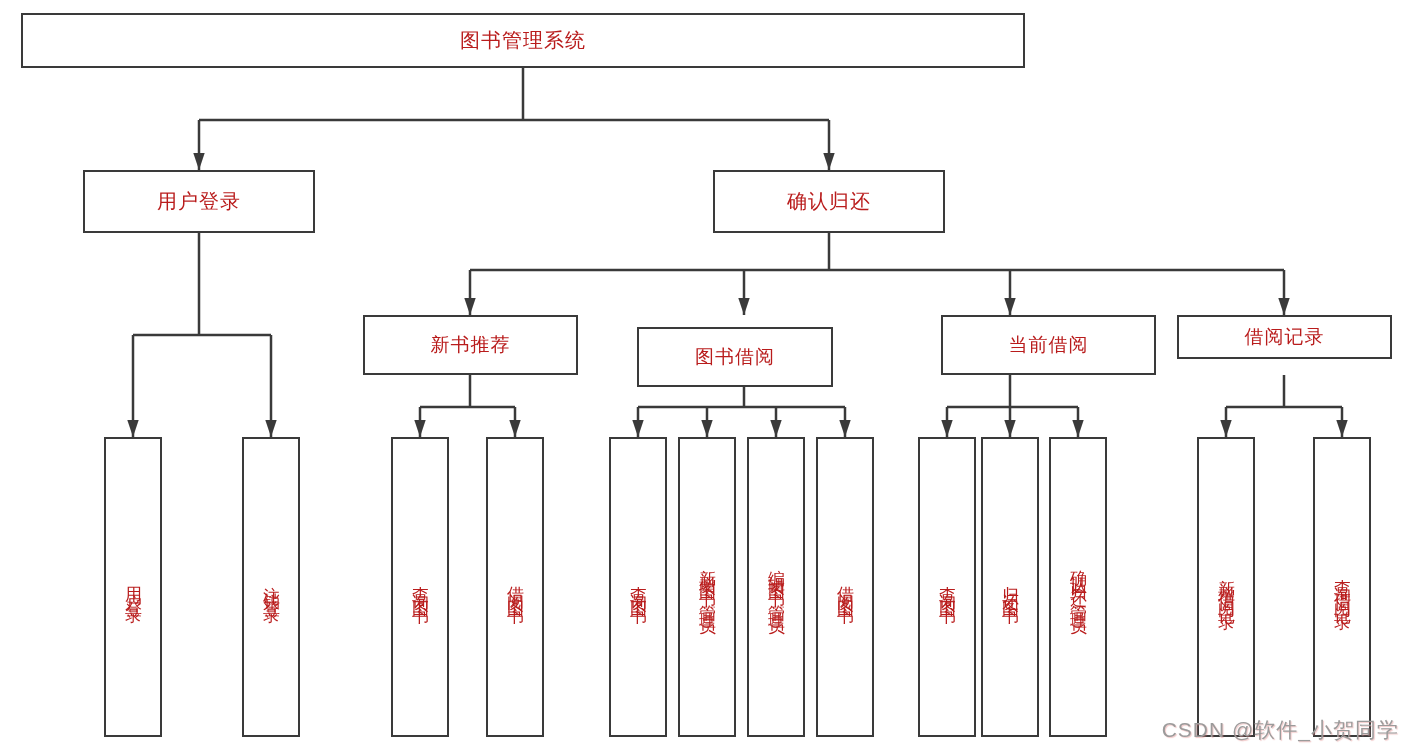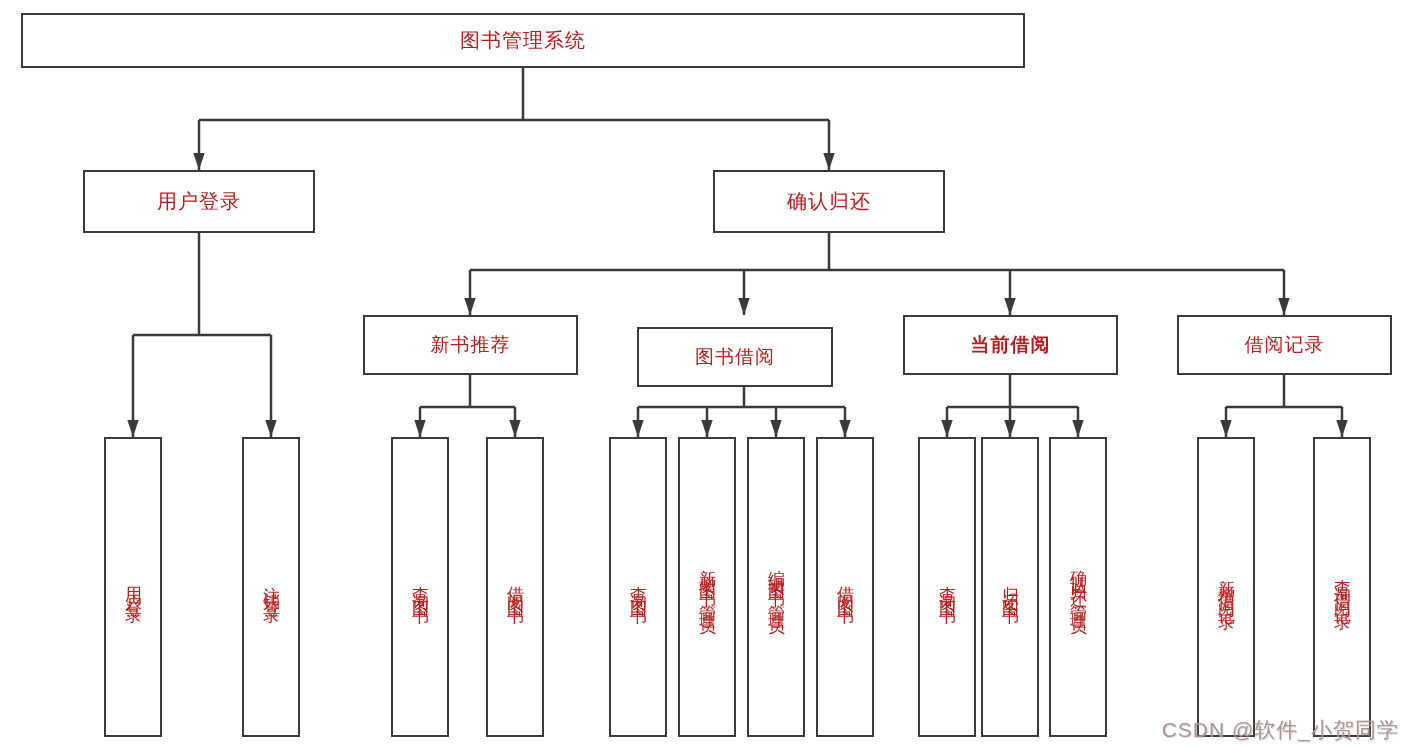--- a/index.html
+++ b/index.html
@@ -88,22 +88,22 @@
     </g>
   </svg>
 
   <div class="box h" style="left:21px;top:13px;width:1004px;height:55px;">图书管理系统</div>
 
   <div class="box h" style="left:83px;top:170px;width:232px;height:63px;">用户登录</div>
   <div class="box h" style="left:713px;top:170px;width:232px;height:63px;">确认归还</div>
 
   <div class="box h3" style="left:363px;top:315px;width:215px;height:60px;">新书推荐</div>
   <div class="box h3" style="left:637px;top:327px;width:196px;height:60px;">图书借阅</div>
-  <div class="box h3" style="left:903px;top:315px;width:215px;height:60px;font-weight:bold;">当前借阅</div>
-  <div class="box h3" style="left:1177px;top:315px;width:215px;height:60px;">借阅记录</div>
+  <div class="box h3" style="left:941px;top:315px;width:215px;height:60px;">当前借阅</div>
+  <div class="box h3" style="left:1177px;top:315px;width:215px;height:44px;">借阅记录</div>
 
   <div class="box v" style="left:104px;top:437px;width:58px;height:300px;">用户登录</div>
   <div class="box v" style="left:242px;top:437px;width:58px;height:300px;">注销登录</div>
 
   <div class="box v" style="left:391px;top:437px;width:58px;height:300px;">查询图书</div>
   <div class="box v" style="left:486px;top:437px;width:58px;height:300px;">借阅图书</div>
 
   <div class="box v" style="left:609px;top:437px;width:58px;height:300px;">查询图书</div>
   <div class="box v" style="left:678px;top:437px;width:58px;height:300px;">新增图书（管理员）</div>
   <div class="box v" style="left:747px;top:437px;width:58px;height:300px;">编辑图书（管理员）</div>

